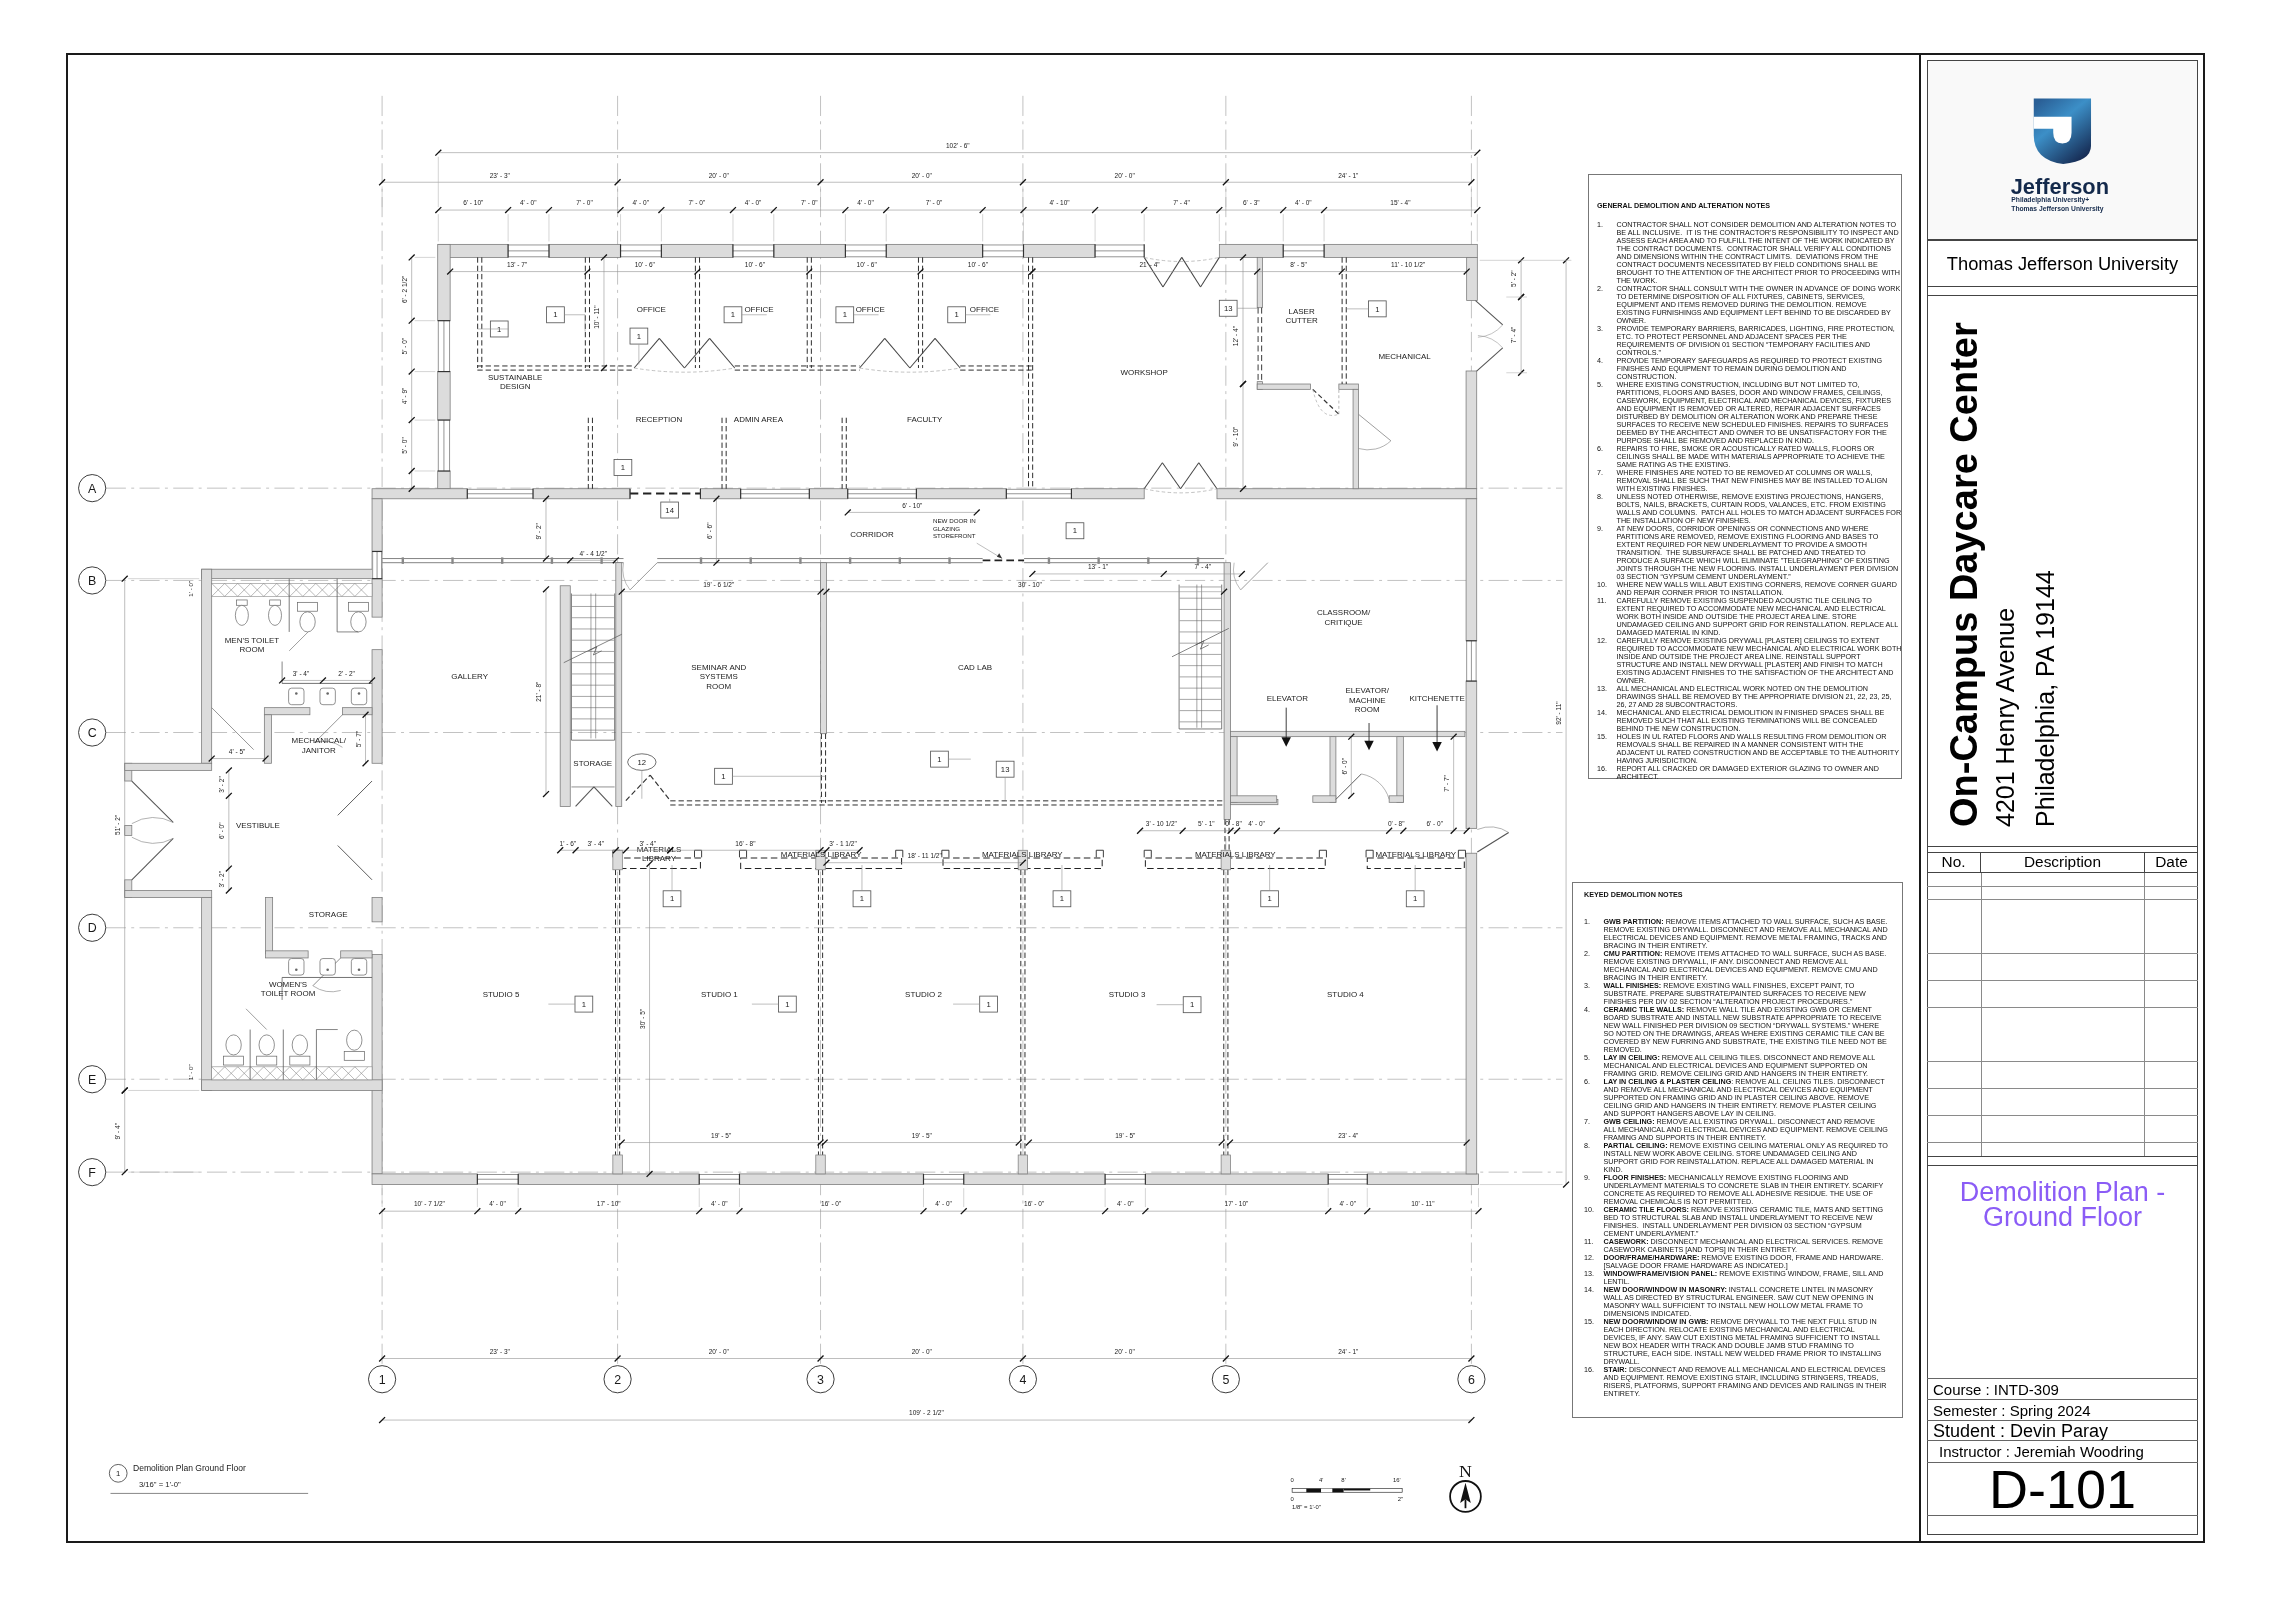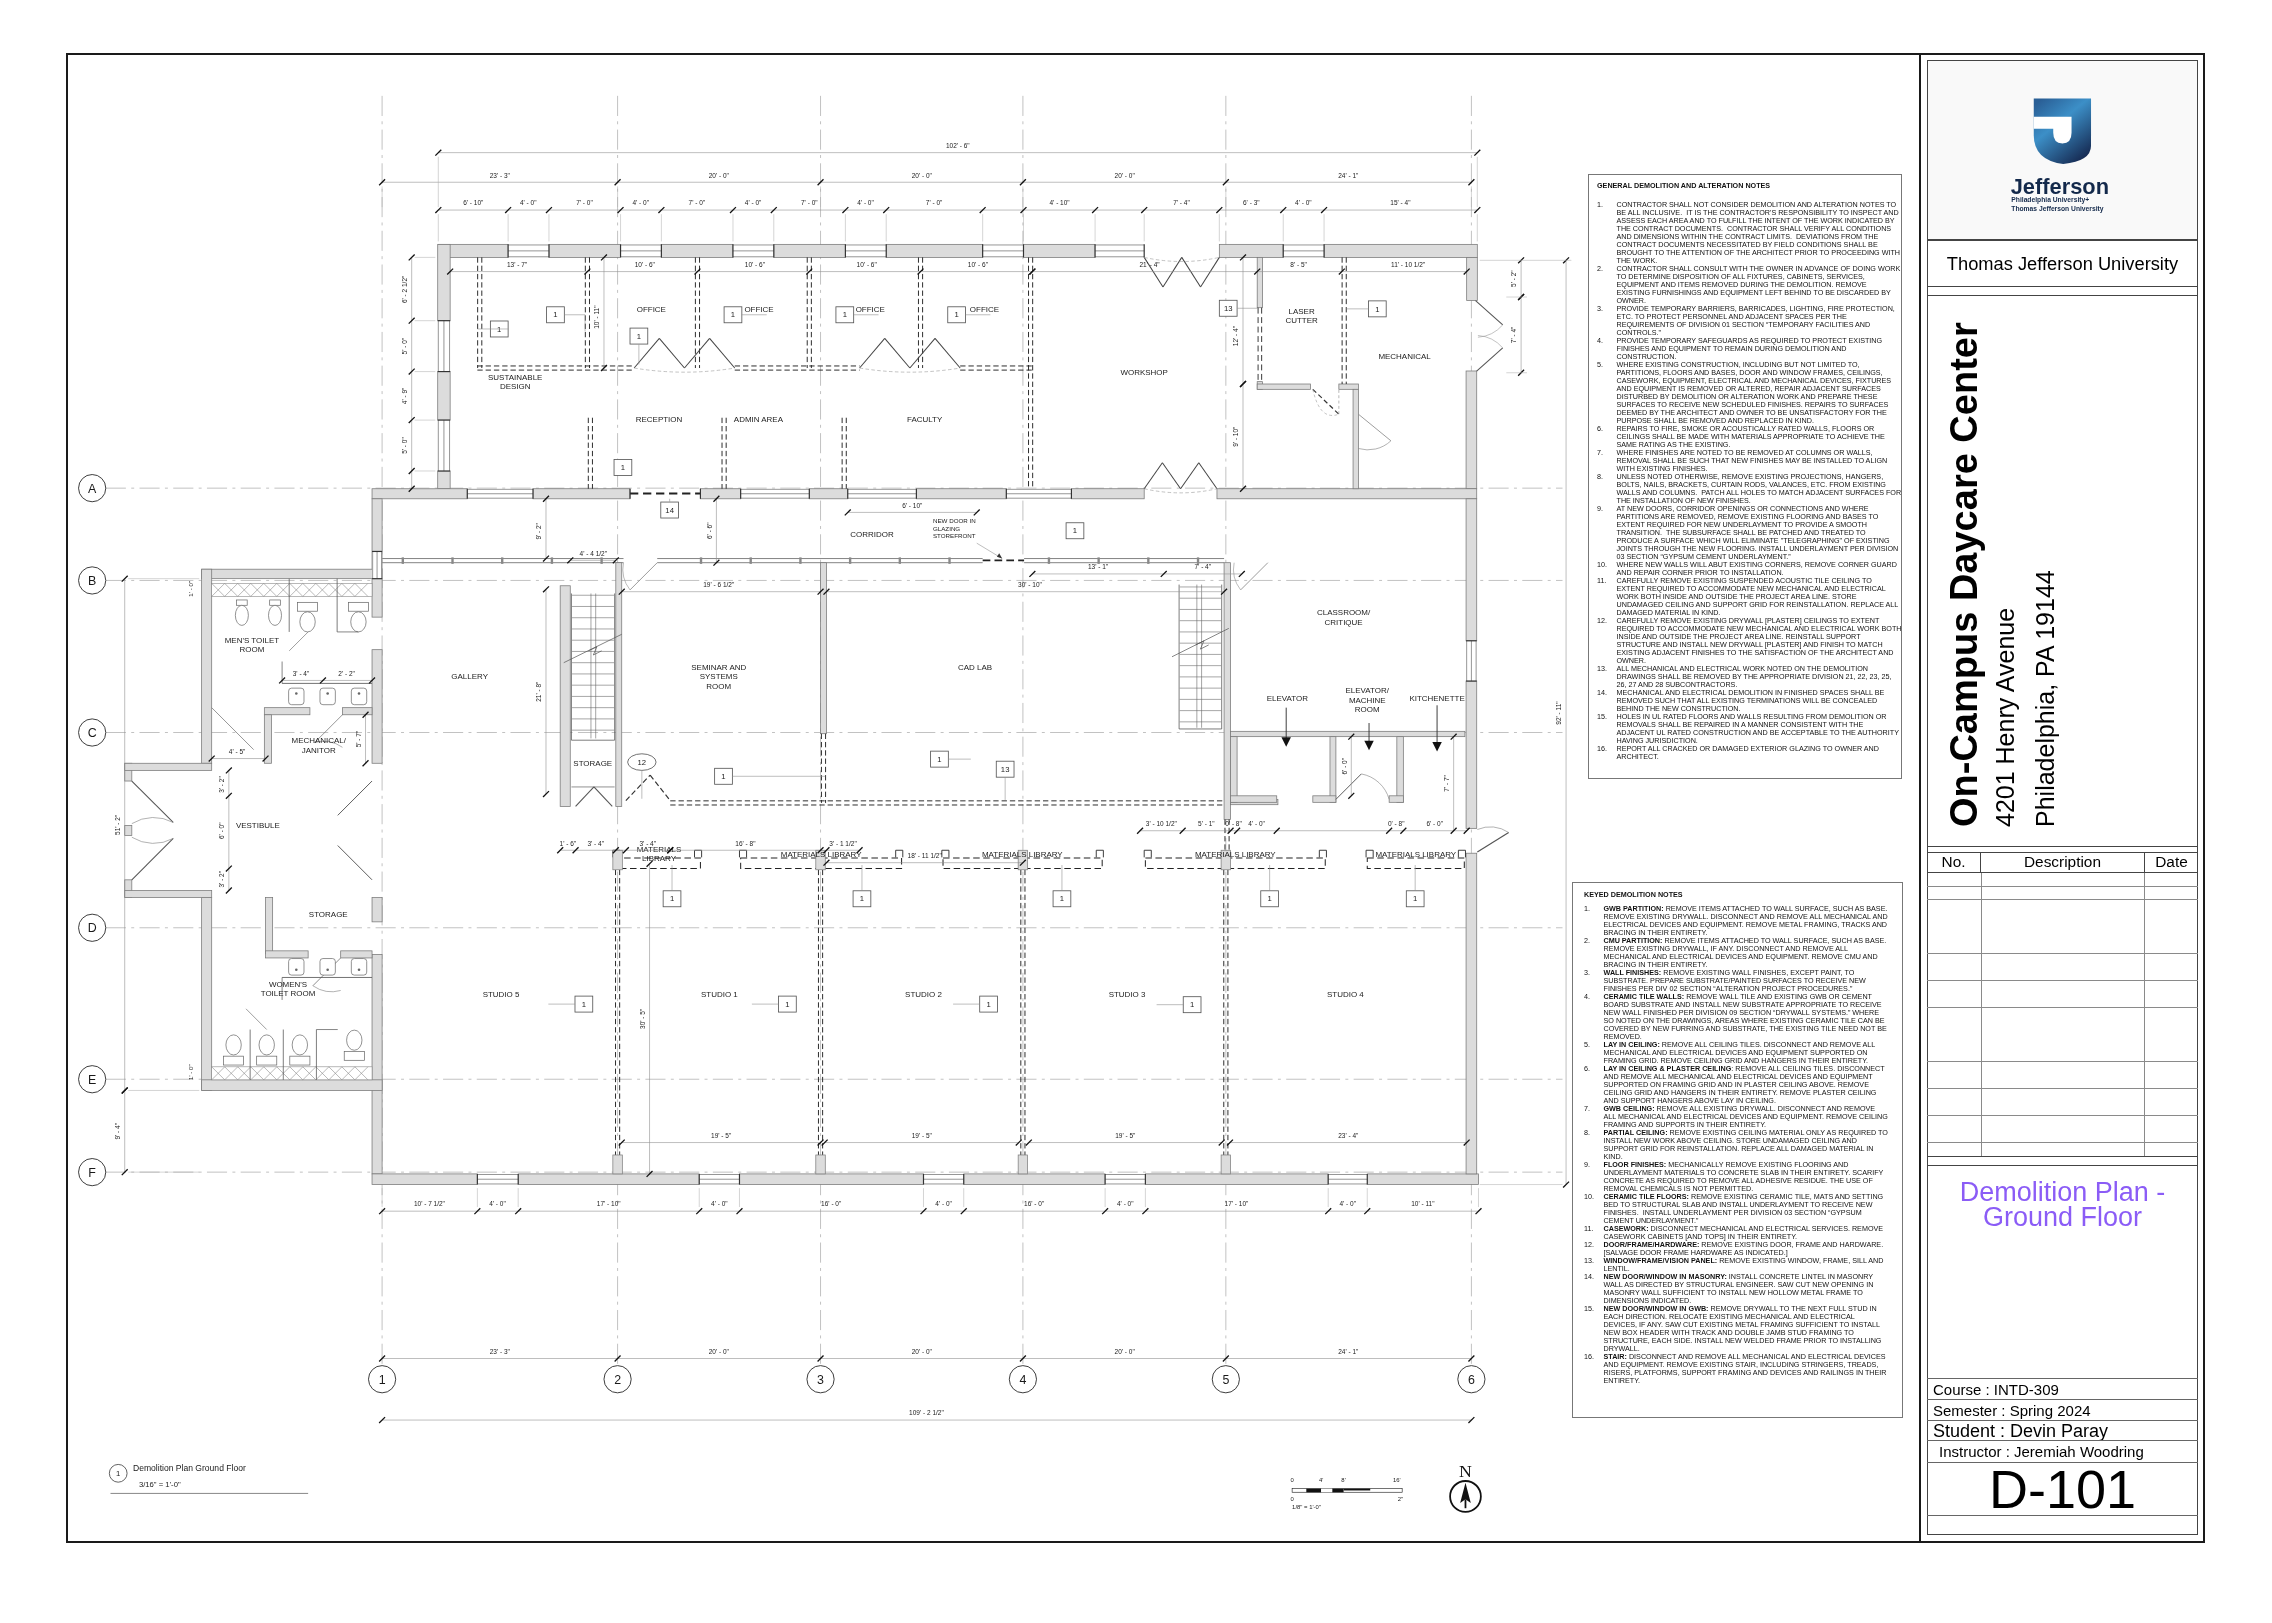--- a/index.html
+++ b/index.html
@@ -1361,21 +1361,21 @@
 <div class="abs" style="left:1927px;top:1180px;width:271px;text-align:center;font-size:27px;line-height:25px;color:#8b5cf6;">Demolition Plan -<br>Ground Floor</div>
 
 <div class="abs" style="left:1927px;top:1378px;width:271px;height:21px;border-top:0.9px solid #666;font-size:15px;display:flex;align-items:center;padding-left:6px;text-align:right;">Course : INTD-309</div>
 <div class="abs" style="left:1927px;top:1399px;width:271px;height:21px;border-top:0.9px solid #666;font-size:15px;display:flex;align-items:center;padding-left:6px;">Semester : Spring 2024</div>
 <div class="abs" style="left:1927px;top:1420px;width:271px;height:21px;border-top:0.9px solid #666;font-size:18px;display:flex;align-items:center;padding-left:6px;">Student : Devin Paray</div>
 <div class="abs" style="left:1927px;top:1440px;width:271px;height:21px;border-top:0.9px solid #666;font-size:15px;display:flex;align-items:center;padding-left:12px;">Instructor : Jeremiah Woodring</div>
 <div class="abs" style="left:1927px;top:1462px;width:271px;height:54px;border-top:0.9px solid #666;border-bottom:0.9px solid #666;display:flex;align-items:center;justify-content:center;font-size:54px;color:#000;">D-101</div>
 
 <div class="abs" style="left:1588px;top:174px;width:314px;height:605px;border:0.9px solid #777;"></div>
 <div class="abs notes" style="left:1597px;top:182px;width:305px;">
-  <div style="font-weight:bold;margin-bottom:10.7px;">GENERAL DEMOLITION AND ALTERATION NOTES</div>
+  <div style="font-weight:bold;margin-bottom:10.7px;margin-top:20px;">GENERAL DEMOLITION AND ALTERATION NOTES</div>
   <ol>
   <li><span class="n">1.</span>CONTRACTOR SHALL NOT CONSIDER DEMOLITION AND ALTERATION NOTES TO BE ALL INCLUSIVE.&nbsp; IT IS THE CONTRACTOR'S RESPONSIBILITY TO INSPECT AND ASSESS EACH AREA AND TO FULFILL THE INTENT OF THE WORK INDICATED BY THE CONTRACT DOCUMENTS.&nbsp; CONTRACTOR SHALL VERIFY ALL CONDITIONS AND DIMENSIONS WITHIN THE CONTRACT LIMITS.&nbsp; DEVIATIONS FROM THE CONTRACT DOCUMENTS NECESSITATED BY FIELD CONDITIONS SHALL BE BROUGHT TO THE ATTENTION OF THE ARCHITECT PRIOR TO PROCEEDING WITH THE WORK.</li>
   <li><span class="n">2.</span>CONTRACTOR SHALL CONSULT WITH THE OWNER IN ADVANCE OF DOING WORK TO DETERMINE DISPOSITION OF ALL FIXTURES, CABINETS, SERVICES, EQUIPMENT AND ITEMS REMOVED DURING THE DEMOLITION. REMOVE EXISTING FURNISHINGS AND EQUIPMENT LEFT BEHIND TO BE DISCARDED BY OWNER.</li>
   <li><span class="n">3.</span>PROVIDE TEMPORARY BARRIERS, BARRICADES, LIGHTING, FIRE PROTECTION, ETC. TO PROTECT PERSONNEL AND ADJACENT SPACES PER THE REQUIREMENTS OF DIVISION 01 SECTION “TEMPORARY FACILITIES AND CONTROLS.”</li>
   <li><span class="n">4.</span>PROVIDE TEMPORARY SAFEGUARDS AS REQUIRED TO PROTECT EXISTING FINISHES AND EQUIPMENT TO REMAIN DURING DEMOLITION AND CONSTRUCTION.</li>
   <li><span class="n">5.</span>WHERE EXISTING CONSTRUCTION, INCLUDING BUT NOT LIMITED TO, PARTITIONS, FLOORS AND BASES, DOOR AND WINDOW FRAMES, CEILINGS, CASEWORK, EQUIPMENT, ELECTRICAL AND MECHANICAL DEVICES, FIXTURES AND EQUIPMENT IS REMOVED OR ALTERED, REPAIR ADJACENT SURFACES DISTURBED BY DEMOLITION OR ALTERATION WORK AND PREPARE THESE SURFACES TO RECEIVE NEW SCHEDULED FINISHES. REPAIRS TO SURFACES DEEMED BY THE ARCHITECT AND OWNER TO BE UNSATISFACTORY FOR THE PURPOSE SHALL BE REMOVED AND REPLACED IN KIND.</li>
   <li><span class="n">6.</span>REPAIRS TO FIRE, SMOKE OR ACOUSTICALLY RATED WALLS, FLOORS OR CEILINGS SHALL BE MADE WITH MATERIALS APPROPRIATE TO ACHIEVE THE SAME RATING AS THE EXISTING.</li>
   <li><span class="n">7.</span>WHERE FINISHES ARE NOTED TO BE REMOVED AT COLUMNS OR WALLS, REMOVAL SHALL BE SUCH THAT NEW FINISHES MAY BE INSTALLED TO ALIGN WITH EXISTING FINISHES.</li>
   <li><span class="n">8.</span>UNLESS NOTED OTHERWISE, REMOVE EXISTING PROJECTIONS, HANGERS, BOLTS, NAILS, BRACKETS, CURTAIN RODS, VALANCES, ETC. FROM EXISTING WALLS AND COLUMNS.&nbsp; PATCH ALL HOLES TO MATCH ADJACENT SURFACES FOR THE INSTALLATION OF NEW FINISHES.</li>
   <li><span class="n">9.</span>AT NEW DOORS, CORRIDOR OPENINGS OR CONNECTIONS AND WHERE PARTITIONS ARE REMOVED, REMOVE EXISTING FLOORING AND BASES TO EXTENT REQUIRED FOR NEW UNDERLAYMENT TO PROVIDE A SMOOTH TRANSITION.&nbsp; THE SUBSURFACE SHALL BE PATCHED AND TREATED TO PRODUCE A SURFACE WHICH WILL ELIMINATE "TELEGRAPHING" OF EXISTING JOINTS THROUGH THE NEW FLOORING. INSTALL UNDERLAYMENT PER DIVISION 03 SECTION “GYPSUM CEMENT UNDERLAYMENT.”</li>
@@ -1384,21 +1384,21 @@
   <li><span class="n">12.</span>CAREFULLY REMOVE EXISTING DRYWALL [PLASTER] CEILINGS TO EXTENT REQUIRED TO ACCOMMODATE NEW MECHANICAL AND ELECTRICAL WORK BOTH INSIDE AND OUTSIDE THE PROJECT AREA LINE. REINSTALL SUPPORT STRUCTURE AND INSTALL NEW DRYWALL [PLASTER] AND FINISH TO MATCH EXISTING ADJACENT FINISHES TO THE SATISFACTION OF THE ARCHITECT AND OWNER.</li>
   <li><span class="n">13.</span>ALL MECHANICAL AND ELECTRICAL WORK NOTED ON THE DEMOLITION DRAWINGS SHALL BE REMOVED BY THE APPROPRIATE DIVISION 21, 22, 23, 25, 26, 27 AND 28 SUBCONTRACTORS.</li>
   <li><span class="n">14.</span>MECHANICAL AND ELECTRICAL DEMOLITION IN FINISHED SPACES SHALL BE REMOVED SUCH THAT ALL EXISTING TERMINATIONS WILL BE CONCEALED BEHIND THE NEW CONSTRUCTION.</li>
   <li><span class="n">15.</span>HOLES IN UL RATED FLOORS AND WALLS RESULTING FROM DEMOLITION OR REMOVALS SHALL BE REPAIRED IN A MANNER CONSISTENT WITH THE ADJACENT UL RATED CONSTRUCTION AND BE ACCEPTABLE TO THE AUTHORITY HAVING JURISDICTION.</li>
   <li><span class="n">16.</span>REPORT ALL CRACKED OR DAMAGED EXTERIOR GLAZING TO OWNER AND ARCHITECT.</li>
   </ol>
 </div>
 
 <div class="abs" style="left:1572px;top:882px;width:331px;height:536px;border:0.9px solid #777;"></div>
 <div class="abs notes" style="left:1584px;top:891px;width:305px;">
-  <div style="font-weight:bold;margin-bottom:6px;">KEYED DEMOLITION NOTES</div>
+  <div style="font-weight:bold;margin-bottom:19px;">KEYED DEMOLITION NOTES</div>
   <ol>
   <li><span class="n">1.</span><b>GWB PARTITION:</b> REMOVE ITEMS ATTACHED TO WALL SURFACE, SUCH AS BASE. REMOVE EXISTING DRYWALL. DISCONNECT AND REMOVE ALL MECHANICAL AND ELECTRICAL DEVICES AND EQUIPMENT. REMOVE METAL FRAMING, TRACKS AND BRACING IN THEIR ENTIRETY.</li>
   <li><span class="n">2.</span><b>CMU PARTITION:</b> REMOVE ITEMS ATTACHED TO WALL SURFACE, SUCH AS BASE. REMOVE EXISTING DRYWALL, IF ANY. DISCONNECT AND REMOVE ALL MECHANICAL AND ELECTRICAL DEVICES AND EQUIPMENT. REMOVE CMU AND BRACING IN THEIR ENTIRETY.</li>
   <li><span class="n">3.</span><b>WALL FINISHES:</b> REMOVE EXISTING WALL FINISHES, EXCEPT PAINT, TO SUBSTRATE. PREPARE SUBSTRATE/PAINTED SURFACES TO RECEIVE NEW FINISHES PER DIV 02 SECTION “ALTERATION PROJECT PROCEDURES.”</li>
   <li><span class="n">4.</span><b>CERAMIC TILE WALLS:</b> REMOVE WALL TILE AND EXISTING GWB OR CEMENT BOARD SUBSTRATE AND INSTALL NEW SUBSTRATE APPROPRIATE TO RECEIVE NEW WALL FINISHED PER DIVISION 09 SECTION “DRYWALL SYSTEMS.” WHERE SO NOTED ON THE DRAWINGS, AREAS WHERE EXISTING CERAMIC TILE CAN BE COVERED BY NEW FURRING AND SUBSTRATE, THE EXISTING TILE NEED NOT BE REMOVED.</li>
   <li><span class="n">5.</span><b>LAY IN CEILING:</b> REMOVE ALL CEILING TILES. DISCONNECT AND REMOVE ALL MECHANICAL AND ELECTRICAL DEVICES AND EQUIPMENT SUPPORTED ON FRAMING GRID. REMOVE CEILING GRID AND HANGERS IN THEIR ENTIRETY.</li>
   <li><span class="n">6.</span><b>LAY IN CEILING &amp; PLASTER CEILING</b>: REMOVE ALL CEILING TILES. DISCONNECT AND REMOVE ALL MECHANICAL AND ELECTRICAL DEVICES AND EQUIPMENT SUPPORTED ON FRAMING GRID AND IN PLASTER CEILING ABOVE. REMOVE CEILING GRID AND HANGERS IN THEIR ENTIRETY. REMOVE PLASTER CEILING AND SUPPORT HANGERS ABOVE LAY IN CEILING.</li>
   <li><span class="n">7.</span><b>GWB CEILING:</b> REMOVE ALL EXISTING DRYWALL. DISCONNECT AND REMOVE ALL MECHANICAL AND ELECTRICAL DEVICES AND EQUIPMENT. REMOVE CEILING FRAMING AND SUPPORTS IN THEIR ENTIRETY.</li>
   <li><span class="n">8.</span><b>PARTIAL CEILING:</b> REMOVE EXISTING CEILING MATERIAL ONLY AS REQUIRED TO INSTALL NEW WORK ABOVE CEILING. STORE UNDAMAGED CEILING AND SUPPORT GRID FOR REINSTALLATION. REPLACE ALL DAMAGED MATERIAL IN KIND.</li>
   <li><span class="n">9.</span><b>FLOOR FINISHES:</b> MECHANICALLY REMOVE EXISTING FLOORING AND UNDERLAYMENT MATERIALS TO CONCRETE SLAB IN THEIR ENTIRETY. SCARIFY CONCRETE AS REQUIRED TO REMOVE ALL ADHESIVE RESIDUE. THE USE OF REMOVAL CHEMICALS IS NOT PERMITTED.</li>

